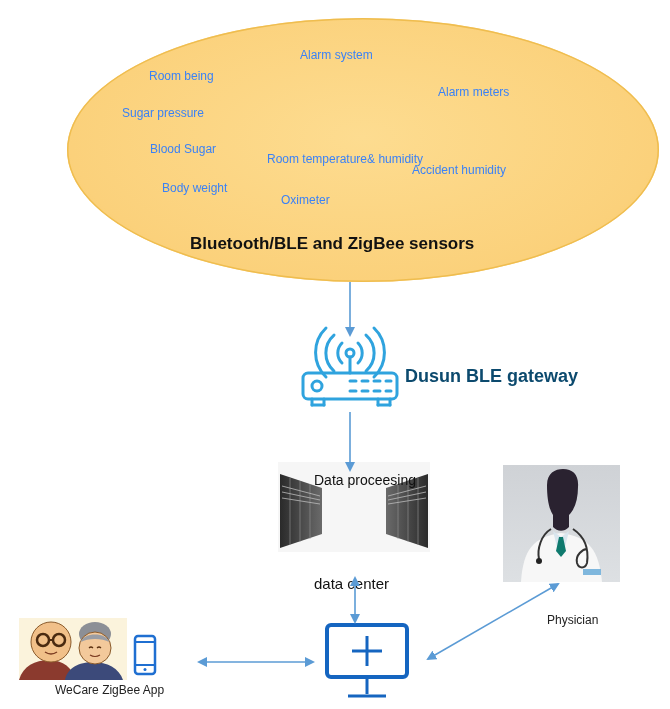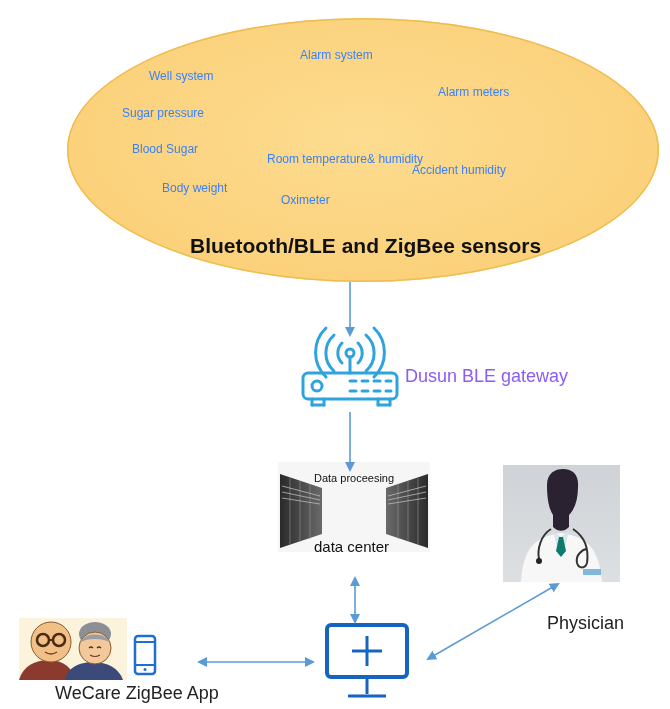--- a/index.html
+++ b/index.html
@@ -3,41 +3,41 @@
 <meta charset="utf-8">
 <style>
   html, body { margin: 0; padding: 0; background: #ffffff; }
   body { width: 670px; height: 709px; position: relative; overflow: hidden;
          font-family: "Liberation Sans", sans-serif; color: #222; }
   .abs { position: absolute; white-space: nowrap; }
   .ellipse { position: absolute; left: 67px; top: 18px; width: 592px; height: 264px;
              border-radius: 50%; background: radial-gradient(ellipse at 50% 45%, #fddc90 0%, #fbd17b 70%, #f6c863 100%);
              box-shadow: inset 0 0 0 1.5px #efbd4f; }
   .sensor { font-size: 12px; color: #3b82f6; }
-  .title-bold { font-weight: bold; font-size: 21px; color: #111; }
-  .gw-label { font-weight: normal; font-size: 18px; color: #8b5cf6; }
+  .title-bold { font-weight: bold; font-size: 17px; color: #111; }
+  .gw-label { font-weight: bold; font-size: 18px; color: #0c4a6e; }
   svg.overlay { position: absolute; left: 0; top: 0; }
   .dc-box { position: absolute; left: 278px; top: 462px; width: 152px; height: 90px; background: #f3f3f3; }
-  .dc-proc { font-size: 11px; color: #111; }
+  .dc-proc { font-size: 14px; color: #111; }
   .dc-label { font-size: 15px; color: #111; }
   .physician-box { position: absolute; left: 503px; top: 465px; width: 117px; height: 117px;
                    background: linear-gradient(180deg, #cfd2d6 0%, #dde0e3 100%); overflow: hidden; }
-  .label-small { font-size: 18px; color: #222; }
+  .label-small { font-size: 12px; color: #222; }
   .elders { position: absolute; left: 19px; top: 618px; width: 108px; height: 62px; background: #fbf3dc; overflow: hidden; }
 </style>
 </head>
 <body>
 
 <div class="ellipse"></div>
 <div class="abs sensor" style="left:300px; top:48px;">Alarm system</div>
-<div class="abs sensor" style="left:149px; top:69px;">Well system</div>
+<div class="abs sensor" style="left:149px; top:69px;">Room being</div>
 <div class="abs sensor" style="left:438px; top:85px;">Alarm meters</div>
 <div class="abs sensor" style="left:122px; top:106px;">Sugar pressure</div>
 <div class="abs sensor" style="left:267px; top:128px;margin-top:24px;">Room temperature&amp; humidity</div>
-<div class="abs sensor" style="left:132px; top:142px;text-align:center;">Blood Sugar</div>
+<div class="abs sensor" style="left:150px; top:142px;text-align:center;">Blood Sugar</div>
 <div class="abs sensor" style="left:412px; top:163px;">Accident humidity</div>
 <div class="abs sensor" style="left:162px; top:181px;">Body weight</div>
 <div class="abs sensor" style="left:281px; top:193px;">Oximeter</div>
 <div class="abs title-bold" style="left:190px; top:234px;">Bluetooth/BLE and ZigBee sensors</div>
 
 <div class="abs gw-label" style="left:405px; top:366px;">Dusun BLE gateway</div>
 
 <div class="dc-box">
   <svg width="152" height="90" viewBox="0 0 152 90">
     <defs>
@@ -65,21 +65,21 @@
       <line x1="4" y1="24" x2="42" y2="34"></line>
         <line x1="4" y1="30" x2="42" y2="38"></line>
         <line x1="4" y1="36" x2="42" y2="42"></line>
       <line x1="148" y1="24" x2="110" y2="34"></line>
         <line x1="148" y1="30" x2="110" y2="38"></line>
         <line x1="148" y1="36" x2="110" y2="42"></line>
     </g>
   </svg>
 </div>
 <div class="abs dc-proc" style="left:314px; top:472px;">Data proceesing</div>
-<div class="abs dc-label" style="left:314px; top:538px;text-align:center;">data center</div>
+<div class="abs dc-label" style="left:314px; top:575px;text-align:center;">data center</div>
 
 <div class="physician-box">
   <svg width="117" height="117" viewBox="0 0 117 117">
     <path d="M18,117 C20,85 30,72 58,68 C86,72 96,85 99,117 Z" fill="#f7f7f7"></path>
     <path d="M44,20 C44,8 52,4 60,4 C70,4 76,10 75,22 C75,34 72,44 66,50 L66,62 C60,68 54,66 50,62 L50,50 C46,44 44,34 44,20 Z" fill="#2a2230"></path>
     <polygon points="50,66 58,72 66,66 62,82 54,82" fill="#d9e6ee"></polygon>
     <polygon points="56,72 60,72 63,86 58,92 53,86" fill="#0f7a6e"></polygon>
     <path d="M48,64 C38,70 34,84 36,94" stroke="#333" stroke-width="2" fill="none"></path>
     <circle cx="36" cy="96" r="3" fill="#222"></circle>
     <path d="M70,64 C82,72 86,84 84,98 C82,104 76,104 74,98 C72,90 80,84 84,84" stroke="#333" stroke-width="2" fill="none"></path>

